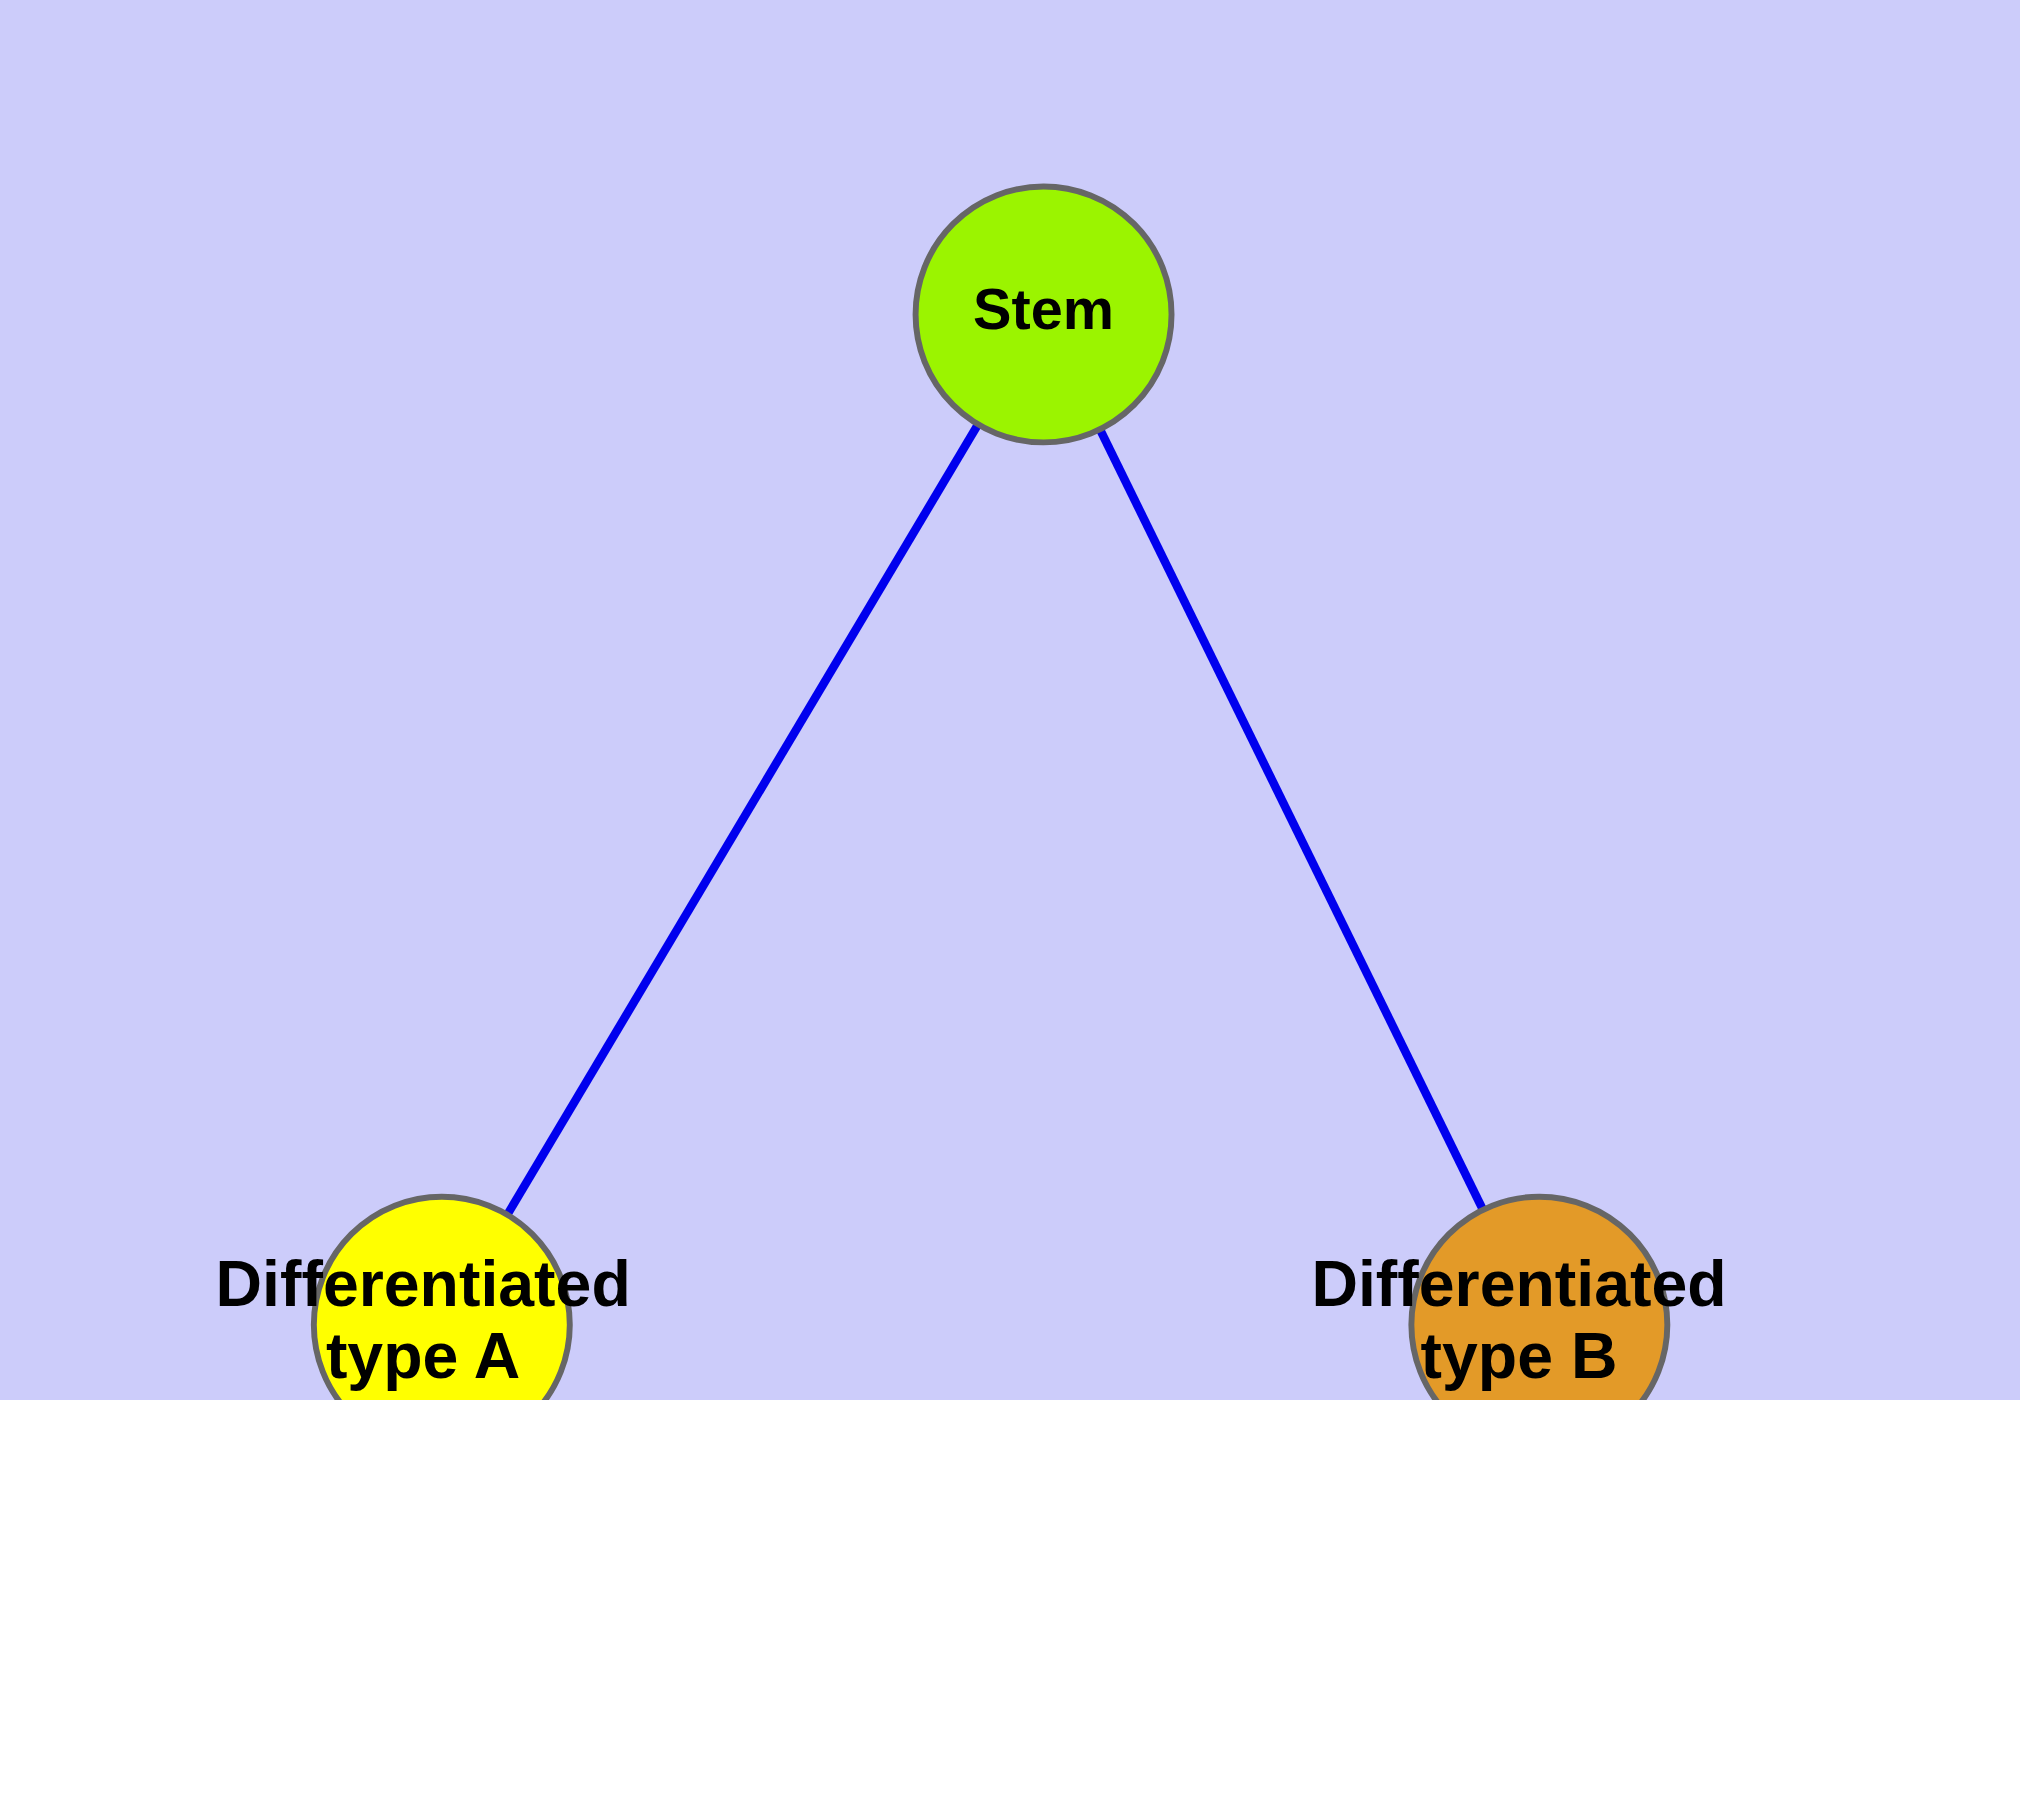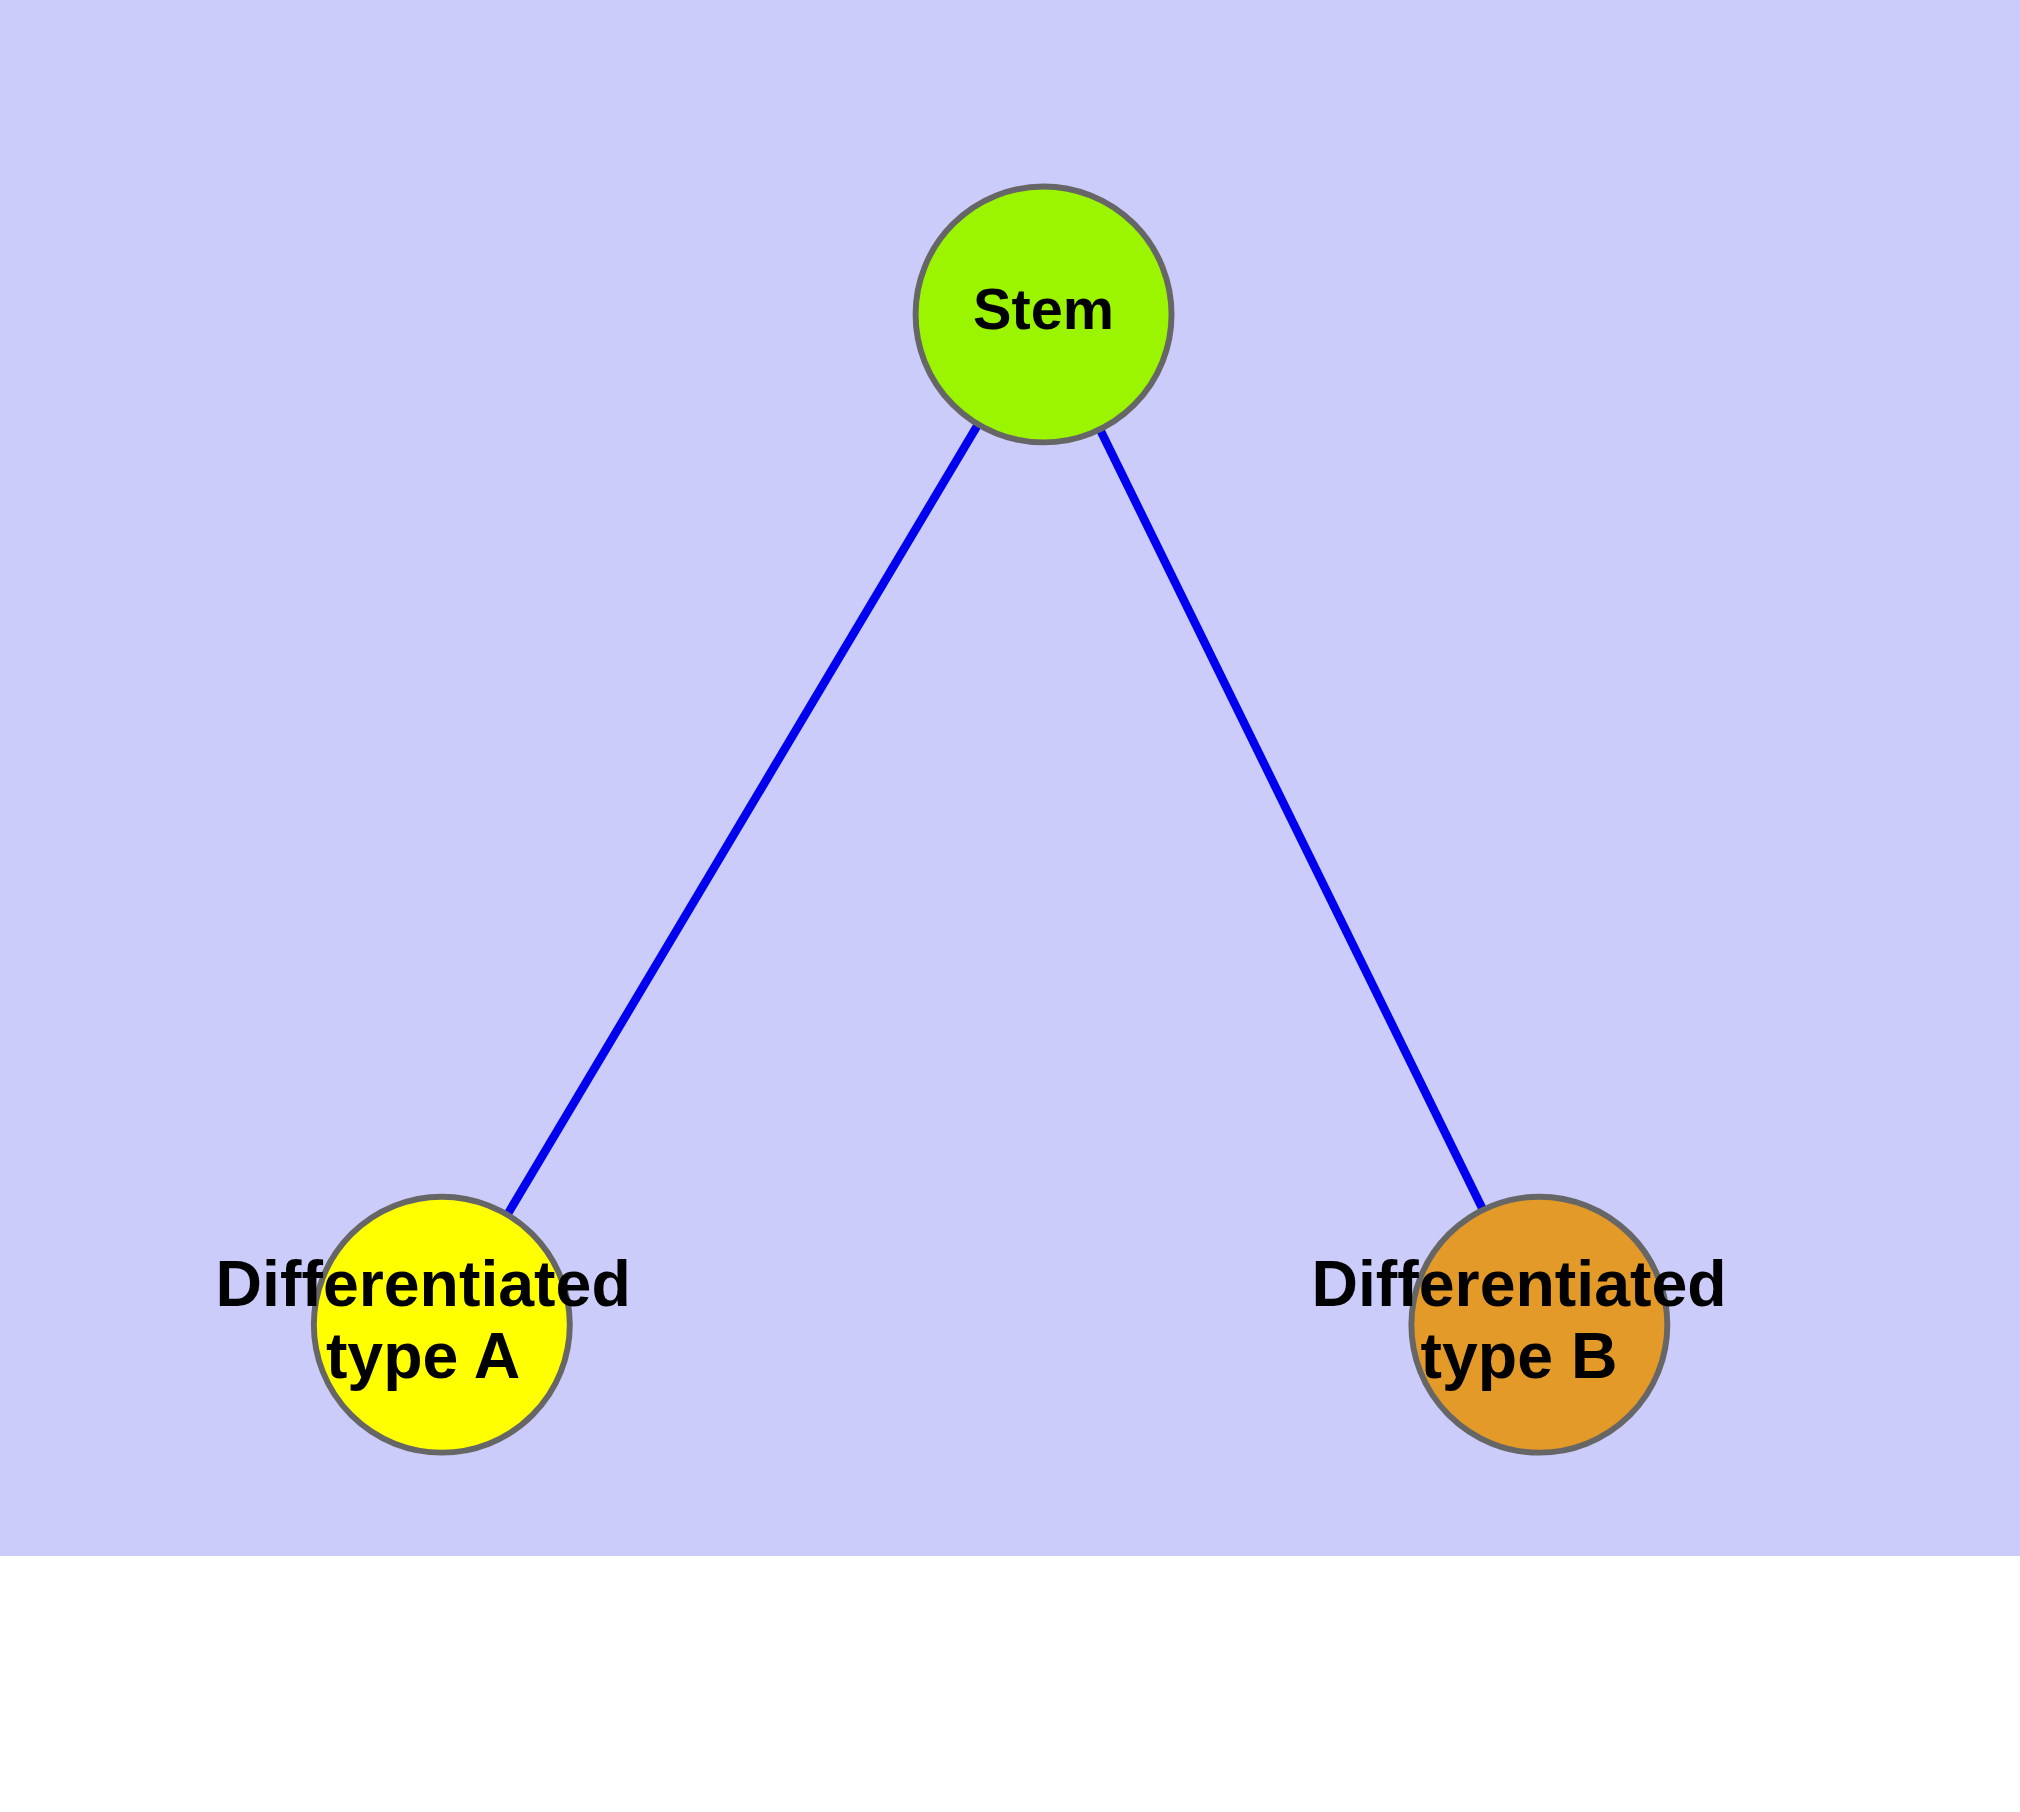--- a/index.html
+++ b/index.html
@@ -31,21 +31,21 @@
     text-anchor: middle;
     paint-order: normal;
   }
   .edge-line {
     stroke-linecap: butt;
   }
 </style>
 </head>
 <body>
 
-<div id="canvas" style="background: rgb(204, 204, 250); width: 2021px; height: 1556px;">
+<div id="canvas" style="background: rgb(204, 204, 250); width: 2021px; height: 1400px;">
   <svg id="graph-svg" viewBox="0 0 2384 2138" xmlns="http://www.w3.org/2000/svg" preserveAspectRatio="xMidYMid meet" style="width: 2021px; height: 1812px;">
 
     <rect id="bg-rect" x="0" y="0" width="2384" height="2138" fill="#ccccfa"></rect>
 
     <g id="edges-layer">
         <line class="edge-line" x1="1231" y1="371" x2="521" y2="1563" stroke="#0000ee" stroke-width="10"></line>
         <line class="edge-line" x1="1231" y1="371" x2="1816" y2="1563" stroke="#0000ee" stroke-width="10"></line>
       </g>
 
     <g id="nodes-layer">

